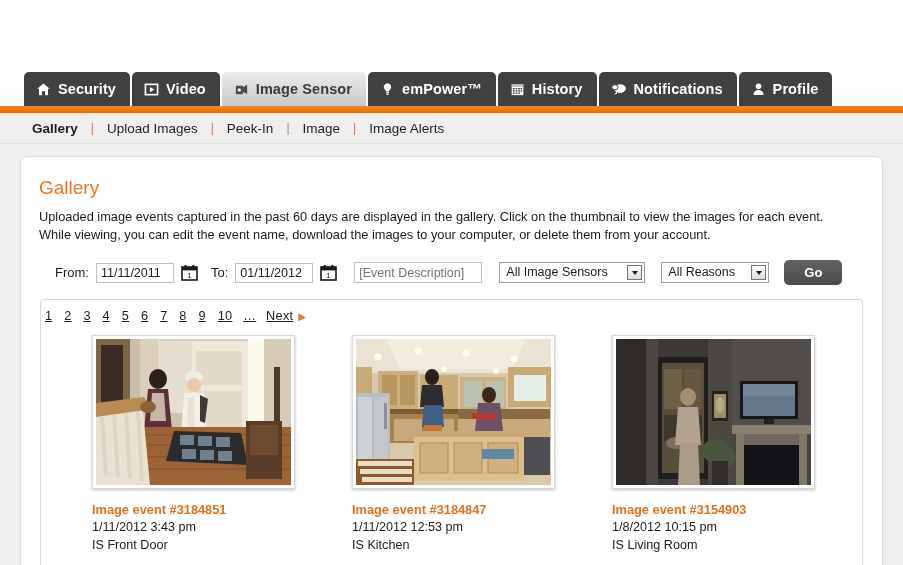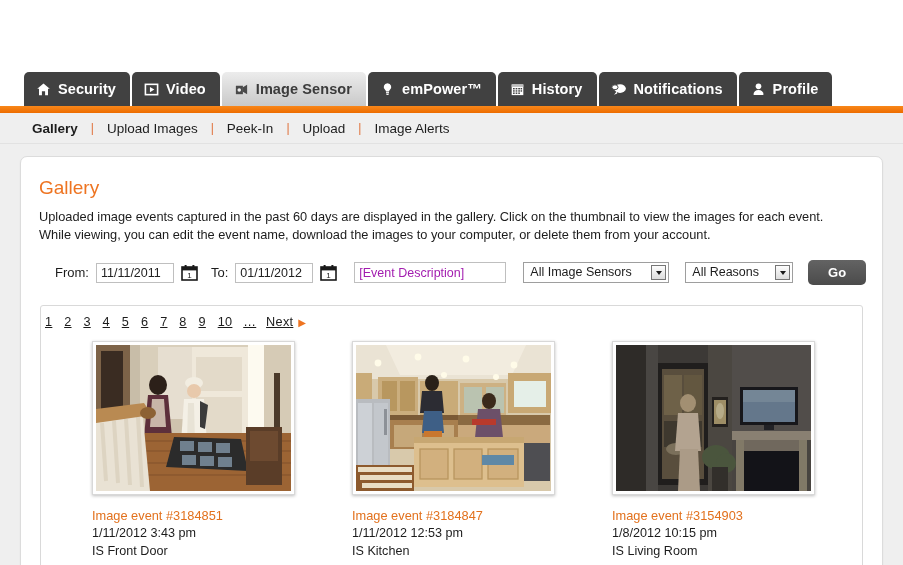--- a/index.html
+++ b/index.html
@@ -105,37 +105,37 @@
     margin: 0 0 16px 2px;
     max-width: 800px;
   }
 
   
   .filters {
     display: flex;
     align-items: center;
     gap: 7px;
     padding-left: 18px;
-    margin-bottom: 20px;
+    margin-bottom: 14px;
     font-size: 13px;
     color: #1c1c1c;
   }
   .flabel { font-size: 13px; }
   .tinput {
     border: 1px solid #bfbfbf;
     background: #fff;
     height: 20px;
     font-size: 12.5px;
     font-family: "Liberation Sans", sans-serif;
     color: #222;
     padding: 0 4px;
     box-sizing: border-box;
   }
   .tinput.date { width: 78px; }
-  .tinput.desc { width: 152px; color: #a21caf; }
+  .tinput.desc { width: 128px; color: #737373; }
   .calicon { cursor: pointer; display: flex; align-items: center; }
   .selwrap {
     position: relative;
     display: inline-flex;
     border: 1px solid #9e9e9e;
     background: #fff;
     height: 21px;
     box-sizing: border-box;
     font-size: 12.5px;
   }
@@ -221,21 +221,21 @@
     width: 195px; height: 146px;
     display: block;
     overflow: hidden;
     position: relative;
     background: #999;
   }
   .thumb svg { display: block; }
   .caption { margin-top: 13px; }
   .cap-title {
     color: #e2711d;
-    font-weight: normal;
+    font-weight: bold;
     font-size: 12.8px;
     text-decoration: none;
     display: block;
     margin-bottom: 2px;
   }
   .cap-line {
     font-size: 12.6px;
     color: #1c1c1c;
     line-height: 1.42;
   }
@@ -338,21 +338,21 @@
 
   <div class="orangebar"></div>
 
   <div class="subnav">
     <a href="#" class="cur">Gallery</a>
     <span class="sep">|</span>
     <a href="#">Upload Images</a>
     <span class="sep">|</span>
     <a href="#">Peek-In</a>
     <span class="sep">|</span>
-    <a href="#">Upload</a>
+    <a href="#">Image</a>
     <span class="sep">|</span>
     <a href="#">Image Alerts</a>
   </div>
 
   <div class="pagebody">
     <div class="panel">
 
       <div class="panel-title">Gallery</div>
       <div class="panel-desc">Uploaded image events captured in the past 60 days are displayed in the gallery. Click on the thumbnail to view the images for each event. While viewing, you can edit the event name, download the images to your computer, or delete them from your account.</div>
 

